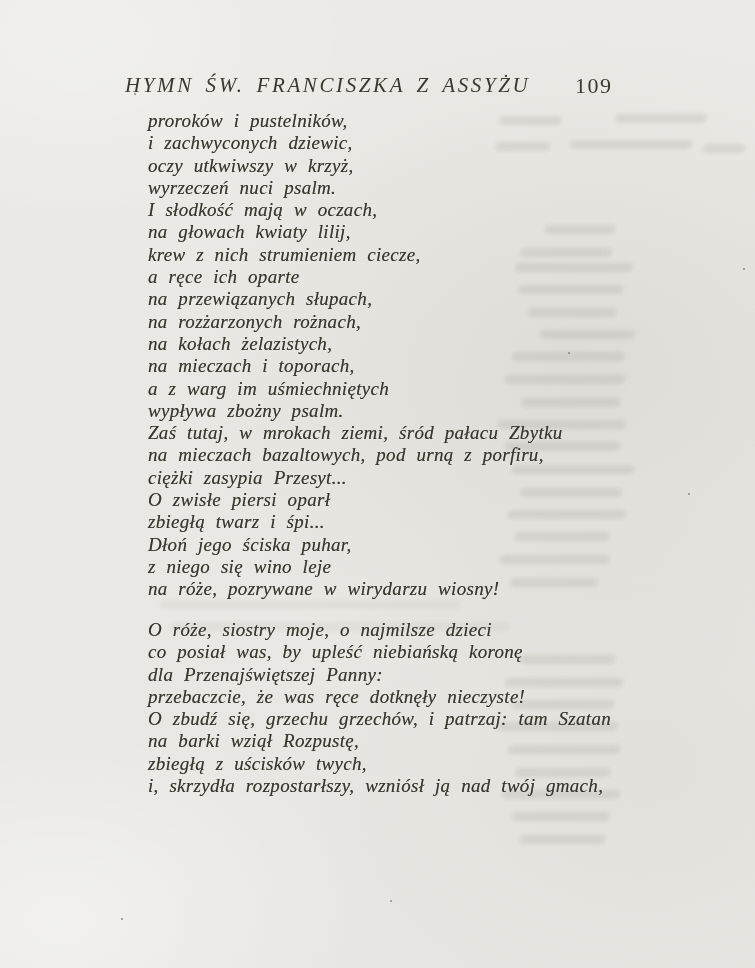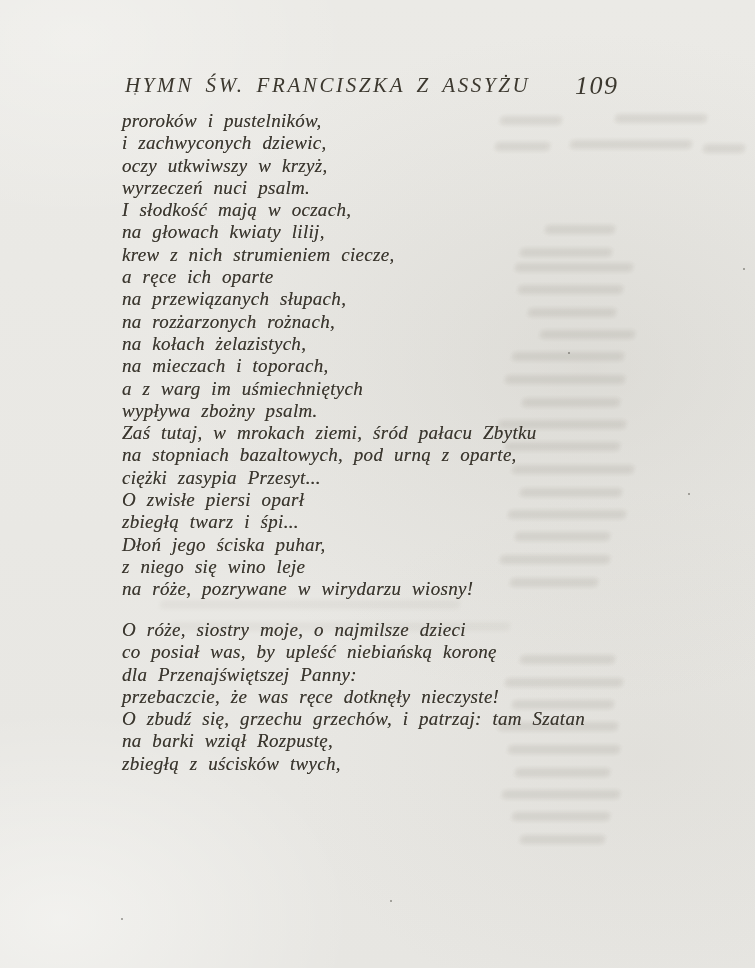--- a/index.html
+++ b/index.html
@@ -39,22 +39,21 @@
     font-style: italic;
     font-size: 21px;
     letter-spacing: 2.6px;
     word-spacing: 4px;
     color: #3c382f;
     white-space: nowrap;
   }
   .head-pageno {
     position: absolute;
     left: 450px;
-    font-style: italic;
-    font-size: 26px;
+    font-size: 22px;
     letter-spacing: 1.5px;
     font-variant-numeric: oldstyle-nums;
     color: #3c382f;
   }
 
   .poem {
     position: absolute;
     left: 122px;
     top: 0;
     width: 520px;
@@ -64,20 +63,21 @@
   .stanza-2 { top: 619px; }
   .poem-line {
     font-style: italic;
     font-size: 19px;
     line-height: 22.3px;
     letter-spacing: 0.3px;
     word-spacing: 0.30em;
     white-space: nowrap;
     color: #3a362e;
     text-shadow: 0 0 0.4px rgba(58,54,46,0.55);
+    margin-left: 26px;
   }
 
   
   .ghost-layer {
     position: absolute;
     inset: 0;
     pointer-events: none;
   }
   .ghost-line {
     position: absolute;
@@ -150,36 +150,37 @@
         <div class="poem-line">na głowach kwiaty lilij,</div>
         <div class="poem-line">krew z nich strumieniem ciecze,</div>
         <div class="poem-line">a ręce ich oparte</div>
         <div class="poem-line">na przewiązanych słupach,</div>
         <div class="poem-line">na rozżarzonych rożnach,</div>
         <div class="poem-line">na kołach żelazistych,</div>
         <div class="poem-line">na mieczach i toporach,</div>
         <div class="poem-line">a z warg im uśmiechniętych</div>
         <div class="poem-line">wypływa zbożny psalm.</div>
         <div class="poem-line">Zaś tutaj, w mrokach ziemi, śród pałacu Zbytku</div>
-        <div class="poem-line">na stopniach bazaltowych, pod urną z oparte,</div>
+        <div class="poem-line">na mieczach bazaltowych, pod urną z porfiru,</div>
         <div class="poem-line">ciężki zasypia Przesyt...</div>
         <div class="poem-line">O zwisłe piersi oparł</div>
         <div class="poem-line">zbiegłą twarz i śpi...</div>
         <div class="poem-line">Dłoń jego ściska puhar,</div>
         <div class="poem-line">z niego się wino leje</div>
         <div class="poem-line">na róże, pozrywane w wirydarzu wiosny!</div>
       </div>
     <div class="stanza stanza-2">
         <div class="poem-line">O róże, siostry moje, o najmilsze dzieci</div>
         <div class="poem-line">co posiał was, by upleść niebiańską koronę</div>
         <div class="poem-line">dla Przenajświętszej Panny:</div>
         <div class="poem-line">przebaczcie, że was ręce dotknęły nieczyste!</div>
         <div class="poem-line">O zbudź się, grzechu grzechów, i patrzaj: tam Szatan</div>
         <div class="poem-line">na barki wziął Rozpustę,</div>
         <div class="poem-line">zbiegłą z uścisków twych,</div>
+        <div class="poem-line">i, skrzydła rozpostarłszy, wzniósł ją nad twój gmach,</div>
       </div>
   </div>
 
 <div class="speck" style="top: 93px; left: 134px; width: 2px; height: 2px;"></div>
     <div class="speck" style="top: 352px; left: 568px; width: 2px; height: 2px;"></div>
     <div class="speck" style="top: 900px; left: 390px; width: 2px; height: 2px;"></div>
     <div class="speck" style="top: 918px; left: 121px; width: 2px; height: 2px;"></div>
     <div class="speck" style="top: 268px; left: 743px; width: 2px; height: 2px;"></div>
     <div class="speck" style="top: 493px; left: 688px; width: 2px; height: 2px;"></div>
   </div>

